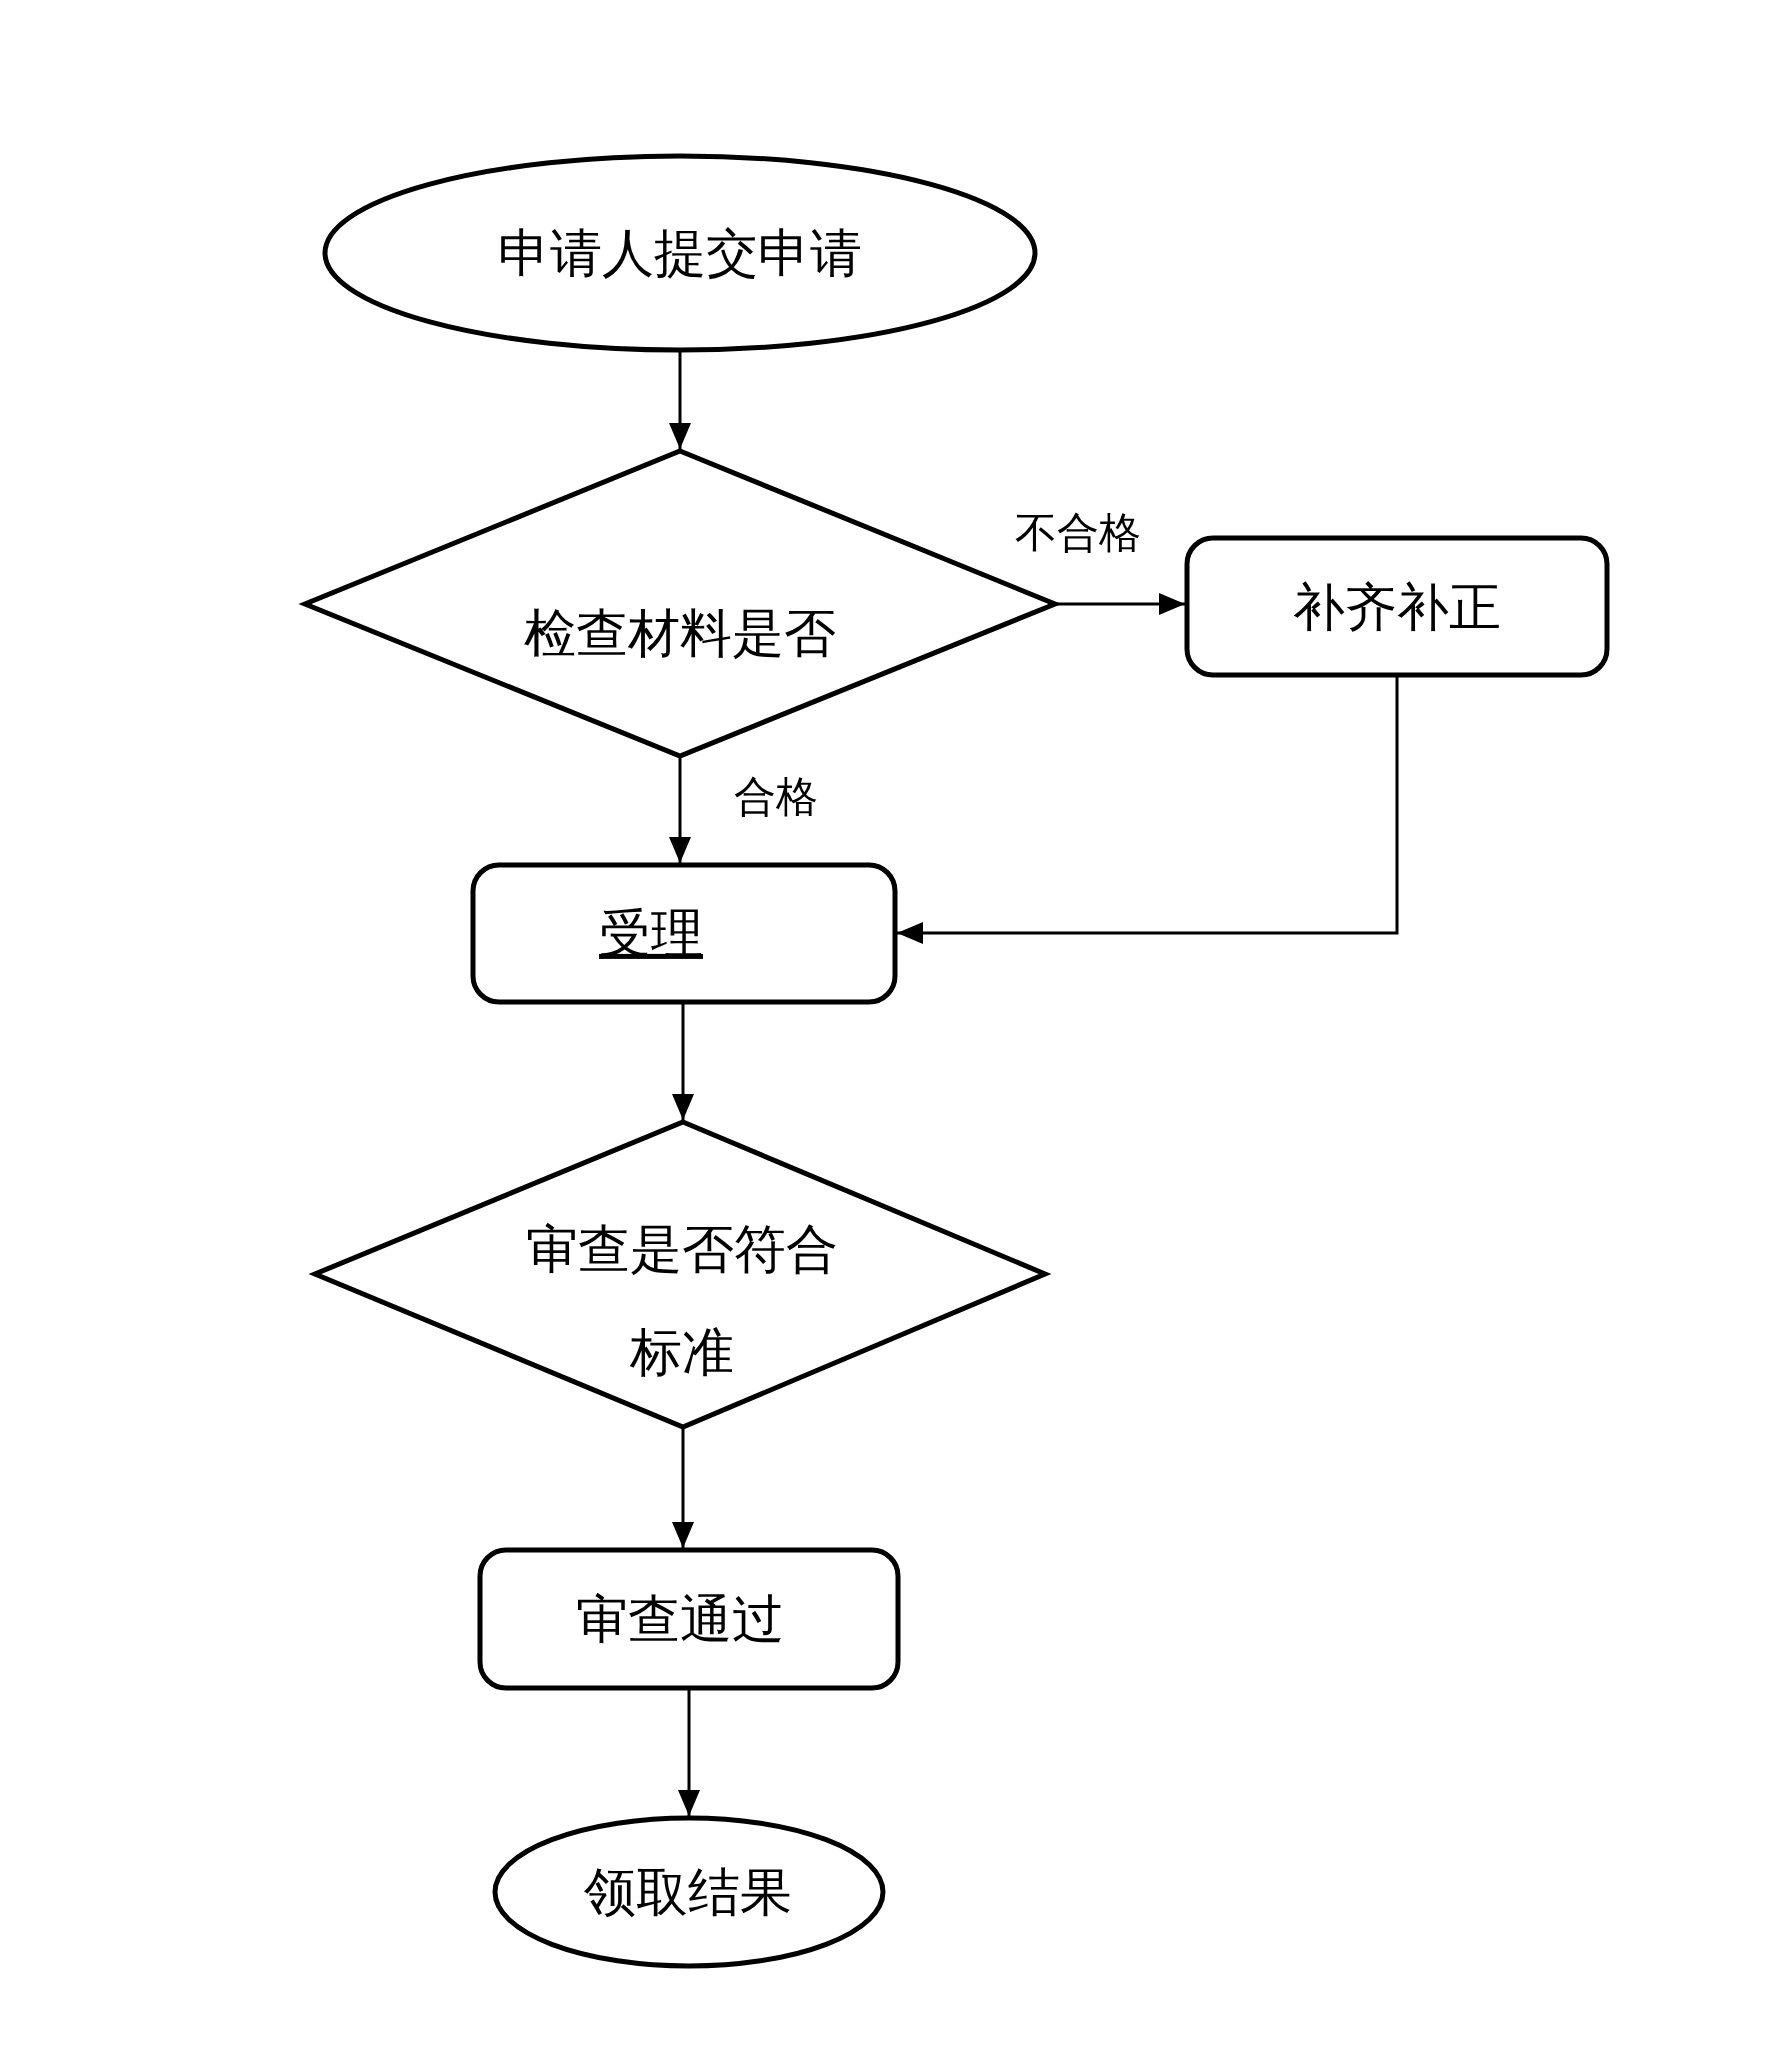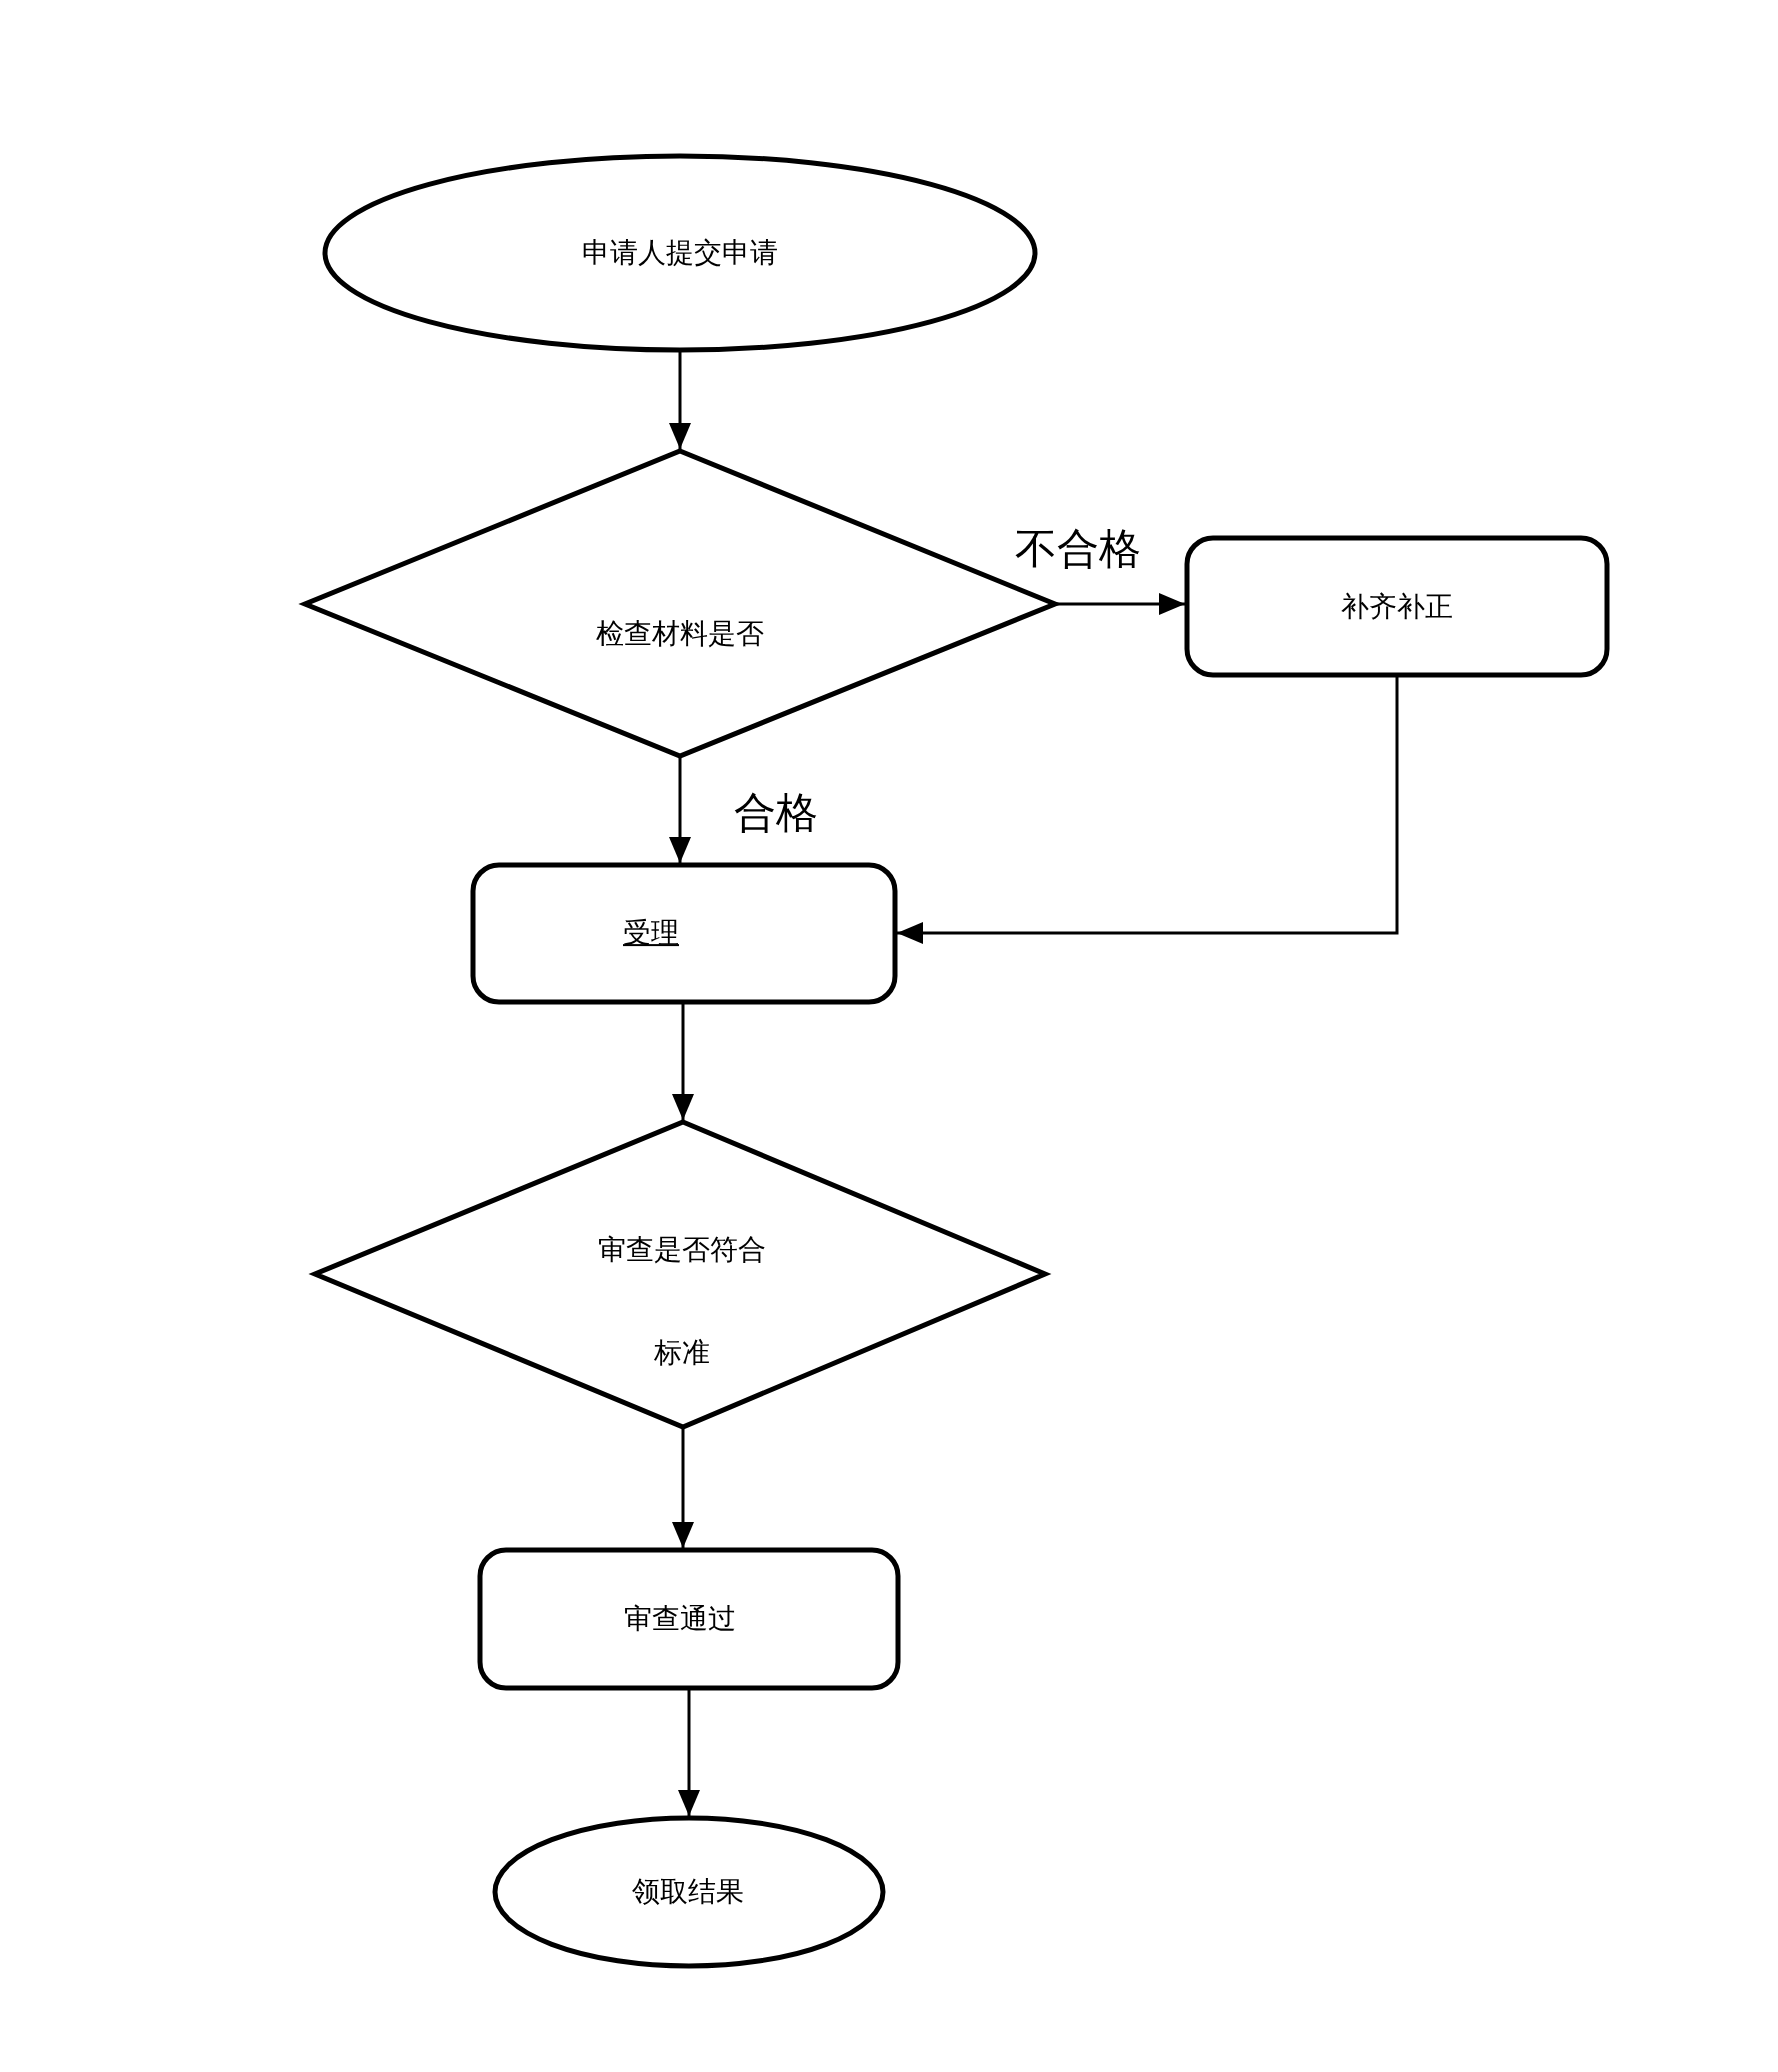--- a/index.html
+++ b/index.html
@@ -17,32 +17,31 @@
     overflow: hidden;
   }
   .layer {
     position: absolute;
     left: 0;
     top: 0;
   }
   .node-label {
     position: absolute;
     transform: translate(-50%, -50%);
-    font-size: 28px;
+    font-size: 52px;
     line-height: 1.35;
     white-space: nowrap;
     text-align: center;
   }
   .edge-label {
     position: absolute;
     transform: translate(-50%, -50%);
     font-size: 42px;
     white-space: nowrap;
     text-align: center;
-    margin-top: 16px;
   }
   .diamond-label div {
     line-height: 63px;
     margin-top: 40px;
   }
 </style>
 </head>
 <body>
 
 <div class="canvas">

